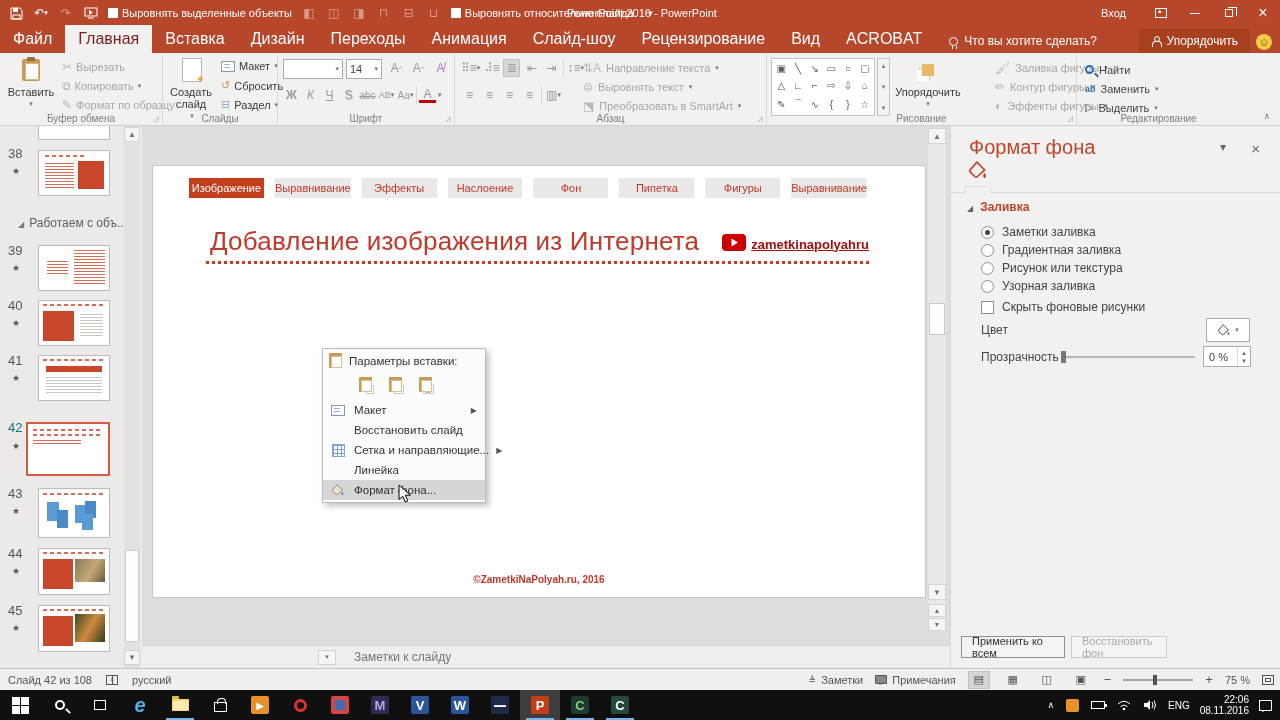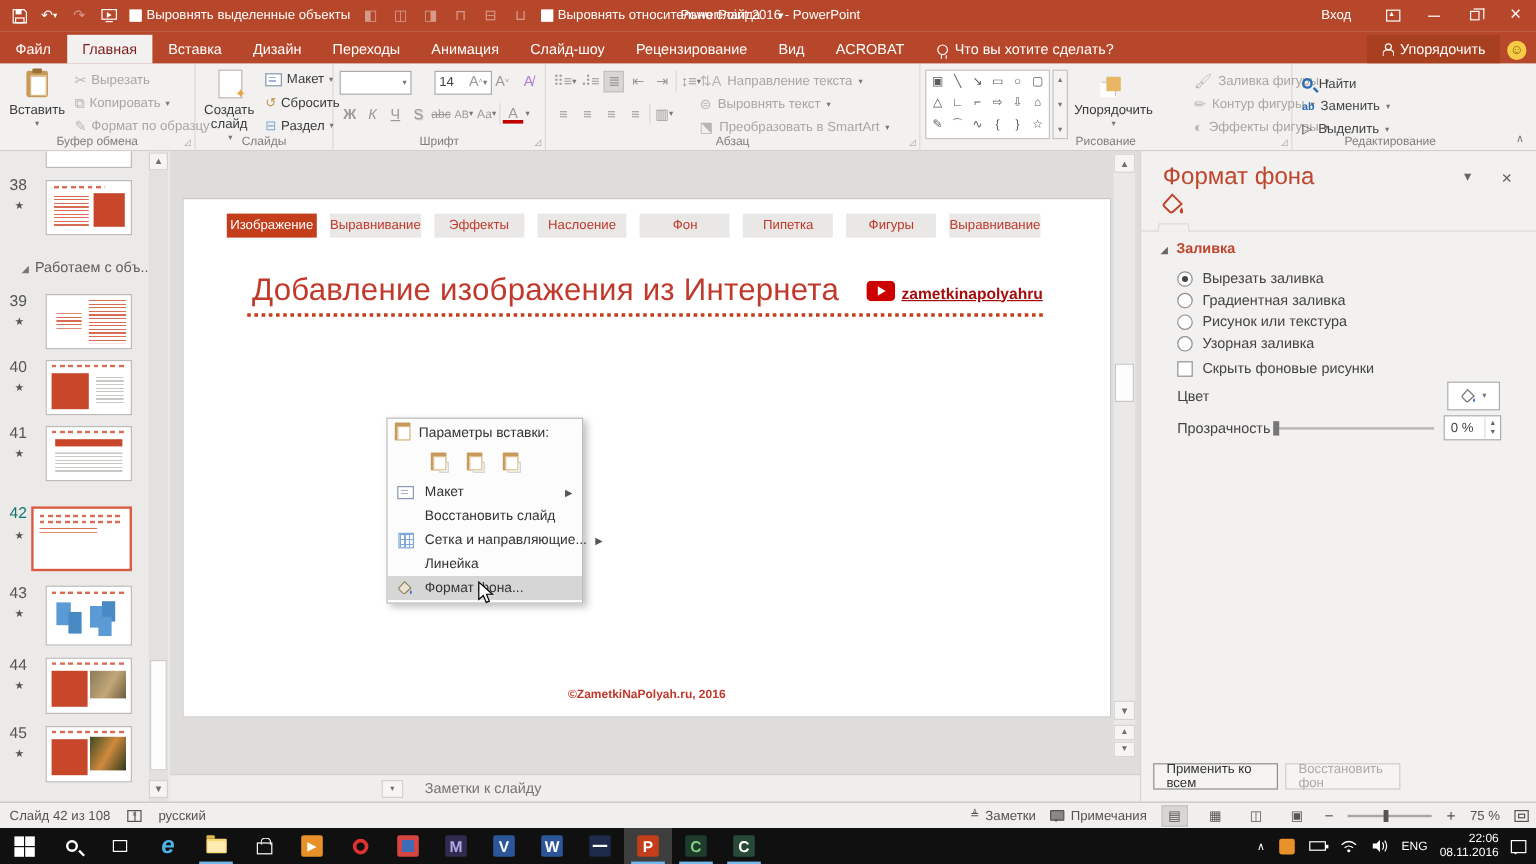--- a/index.html
+++ b/index.html
@@ -19,21 +19,21 @@
 .signin{font-size:11px;padding:0 18px;cursor:default}
 .winbtn{width:34px;height:26px;display:flex;align-items:center;justify-content:center;color:#fff;font-size:13px}
 .minline{display:inline-block;width:10px;border-top:1px solid #fff}
 .restore{position:relative;width:8px;height:8px;border:1px solid #fff}
 .restore::before{content:"";position:absolute;left:2px;top:-3px;width:8px;height:8px;border-top:1px solid #fff;border-right:1px solid #fff}
 .ribdisp{position:relative;width:12px;height:10px;border:1px solid #fff}
 .ribdisp::after{content:"▴";position:absolute;left:2px;top:-2px;font-size:7px;color:#fff}
 
 
 .tabrow{position:absolute;left:0;top:26px;width:1280px;height:27px;background:#B7472A;display:flex;align-items:flex-end;color:#fff}
-.tab{padding:5px 13px;font-size:12px;white-space:nowrap;cursor:default}
+.tab{padding:5px 13px;font-size:16px;white-space:nowrap;cursor:default}
 .tab.active{background:#F2F1F0;color:#7f1d1d}
 .tellme{display:flex;align-items:center;gap:6px;padding:5px 14px;font-size:12px;color:#fff;white-space:nowrap}
 .bulb{width:9px;height:9px;border:1px solid #fff;border-radius:50%;position:relative}
 .bulb::after{content:"";position:absolute;left:2px;bottom:-4px;width:3px;height:3px;border-left:1px solid #fff;border-right:1px solid #fff}
 .share{margin-left:auto;display:flex;align-items:center;gap:6px;background:#A8401F;padding:5px 12px;font-size:12px}
 .person{width:10px;height:10px;position:relative}
 .person::before{content:"";position:absolute;left:3px;top:0;width:4px;height:4px;border:1px solid #fff;border-radius:50%}
 .person::after{content:"";position:absolute;left:1px;top:5px;width:8px;height:5px;border:1px solid #fff;border-bottom:none;border-radius:4px 4px 0 0}
 .smiley{width:16px;height:16px;border-radius:50%;background:#F7CB45;color:#7a5b00;font-size:11px;display:flex;align-items:center;justify-content:center;margin:0 8px 3px 6px}
 
@@ -310,21 +310,21 @@
           <span class="caret">▾</span>
         </div>
       <div class="glabel">Слайды</div>
     </div>
 
     <div class="rgroup" style="left:278px;width:177px">
       <div class="combo" style="position:absolute;left:5px;top:6px;width:60px">
           <span></span>
           <span class="caret">▾</span>
         </div>
-      <div class="combo" style="position:absolute;left:84px;top:6px;width:48px">
+      <div class="combo" style="position:absolute;left:68px;top:6px;width:36px">
           <span>14</span>
           <span class="caret">▾</span>
         </div>
       <span class="fmtbtn" style="position:absolute;left:110px;top:6px">А<sup style="font-size:6px">˄</sup></span>
       <span class="fmtbtn" style="position:absolute;left:132px;top:6px">А<sup style="font-size:6px">˅</sup></span>
       <span class="fmtbtn" style="position:absolute;left:154px;top:6px;color:#b07bd0">А̸</span>
       <div class="smallrow" style="left:5px;top:33px;gap:2px">
         <span class="fmtbtn" style="font-weight:bold">Ж</span>
         <span class="fmtbtn" style="font-style:italic">К</span>
         <span class="fmtbtn" style="text-decoration:underline">Ч</span>
@@ -649,21 +649,21 @@
           <path d="M9 2 L16 9 L9.5 15 Q8.3 16.1 7.1 15 L3 11 Q1.8 9.9 3 8.7 Z" fill="none" stroke="#C0452C" stroke-width="1.5"></path>
           <path d="M16 11.5 q2.6 3.4 0 5 q-2.6-1.6 0-5" fill="#C0452C"></path>
         </svg>
     </div>
     <div class="pdivider"></div>
     <div class="ptab-notch"></div>
     <div class="sechdr">Заливка</div>
 
     <div class="radio" style="top:99px">
         <span class="rdot on"></span>
-        <span>Вырезать заливка</span>
+        <span>Заметки заливка</span>
       </div>
     <div class="radio" style="top:117px">
         <span class="rdot"></span>
         <span>Градиентная заливка</span>
       </div>
     <div class="radio" style="top:135px">
         <span class="rdot"></span>
         <span>Рисунок или текстура</span>
       </div>
     <div class="radio" style="top:153px">

